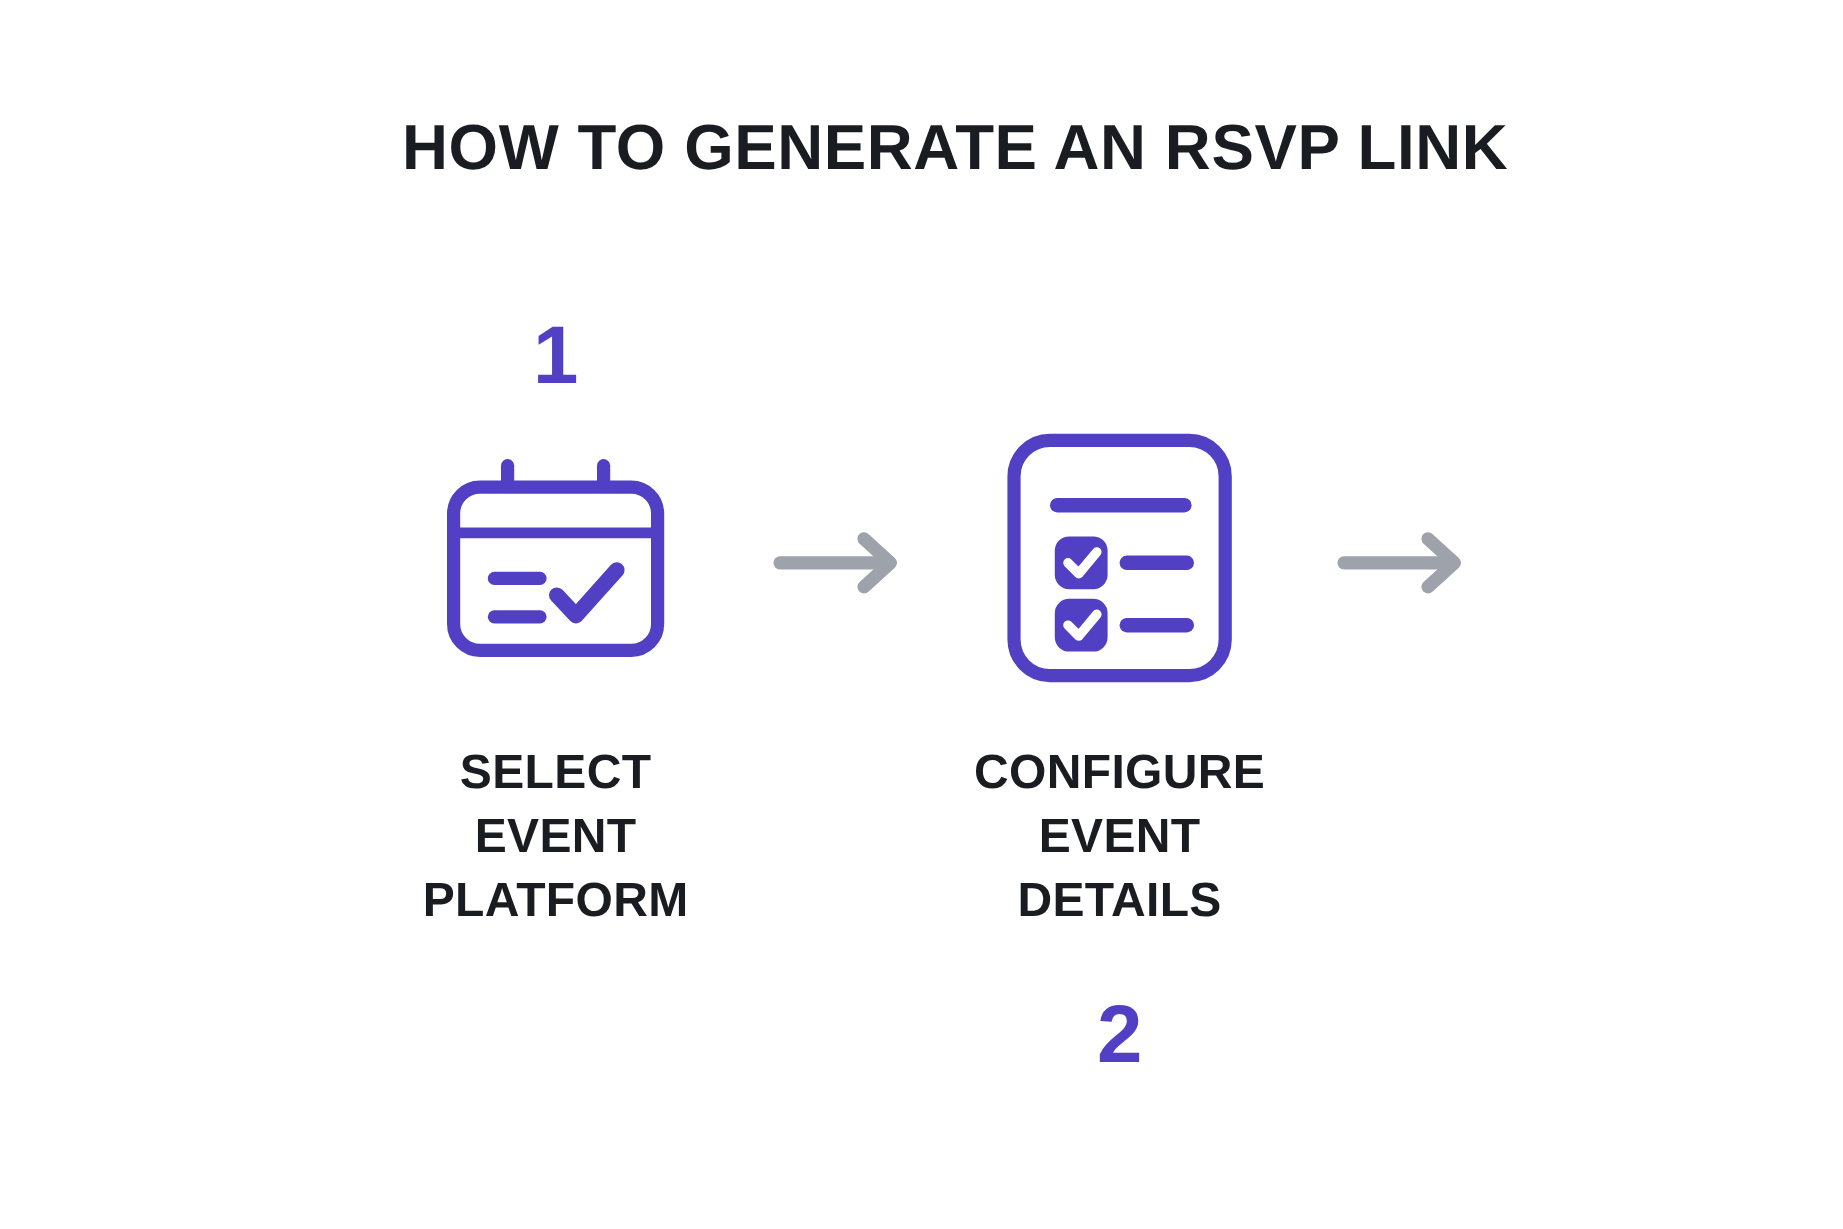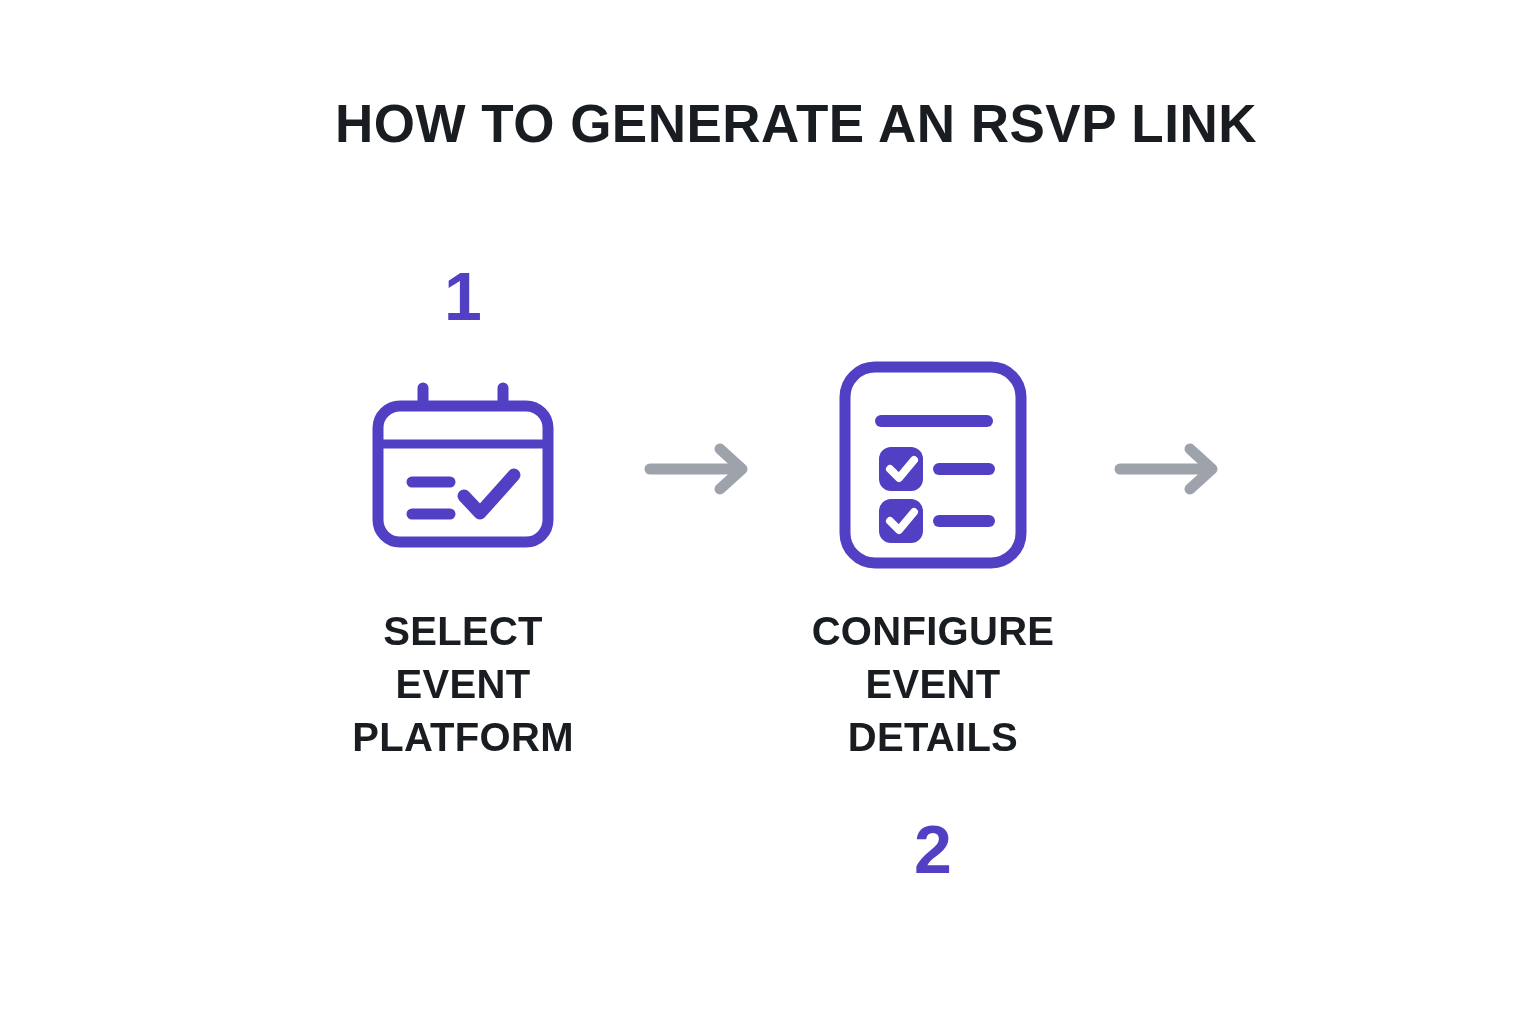--- a/index.html
+++ b/index.html
@@ -67,21 +67,21 @@
   
   .icon-wrap {
     height:230px;
     display:flex;
     align-items:center;
     justify-content:center;
   }
 
   
   .step-label {
-    margin-top:23px;
+    margin-top:36px;
     text-align:center;
     font-size:40px;
     font-weight:700;
     color:#191d21;
     line-height:1.32;
     letter-spacing:0.3px;
     white-space:pre-line;
   }
 </style>
 </head>

